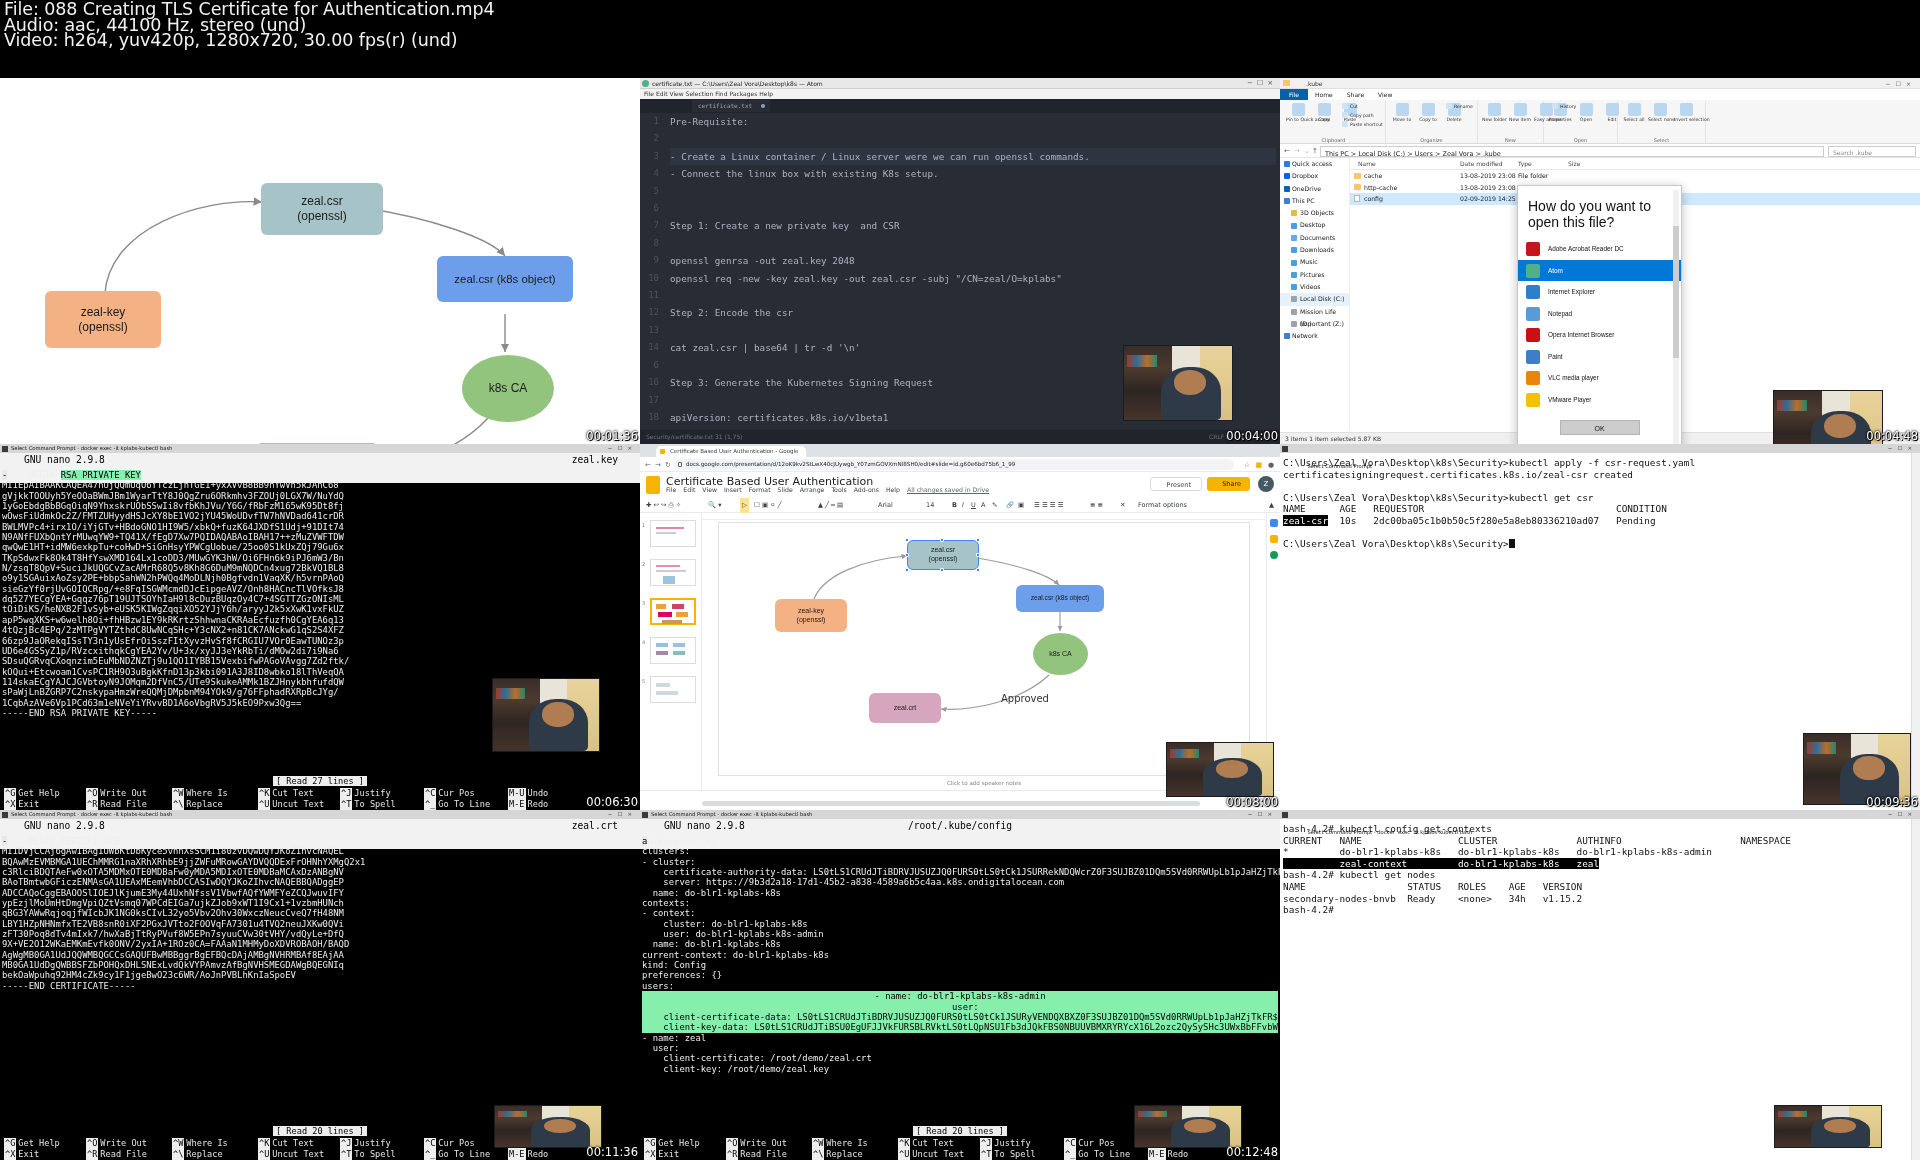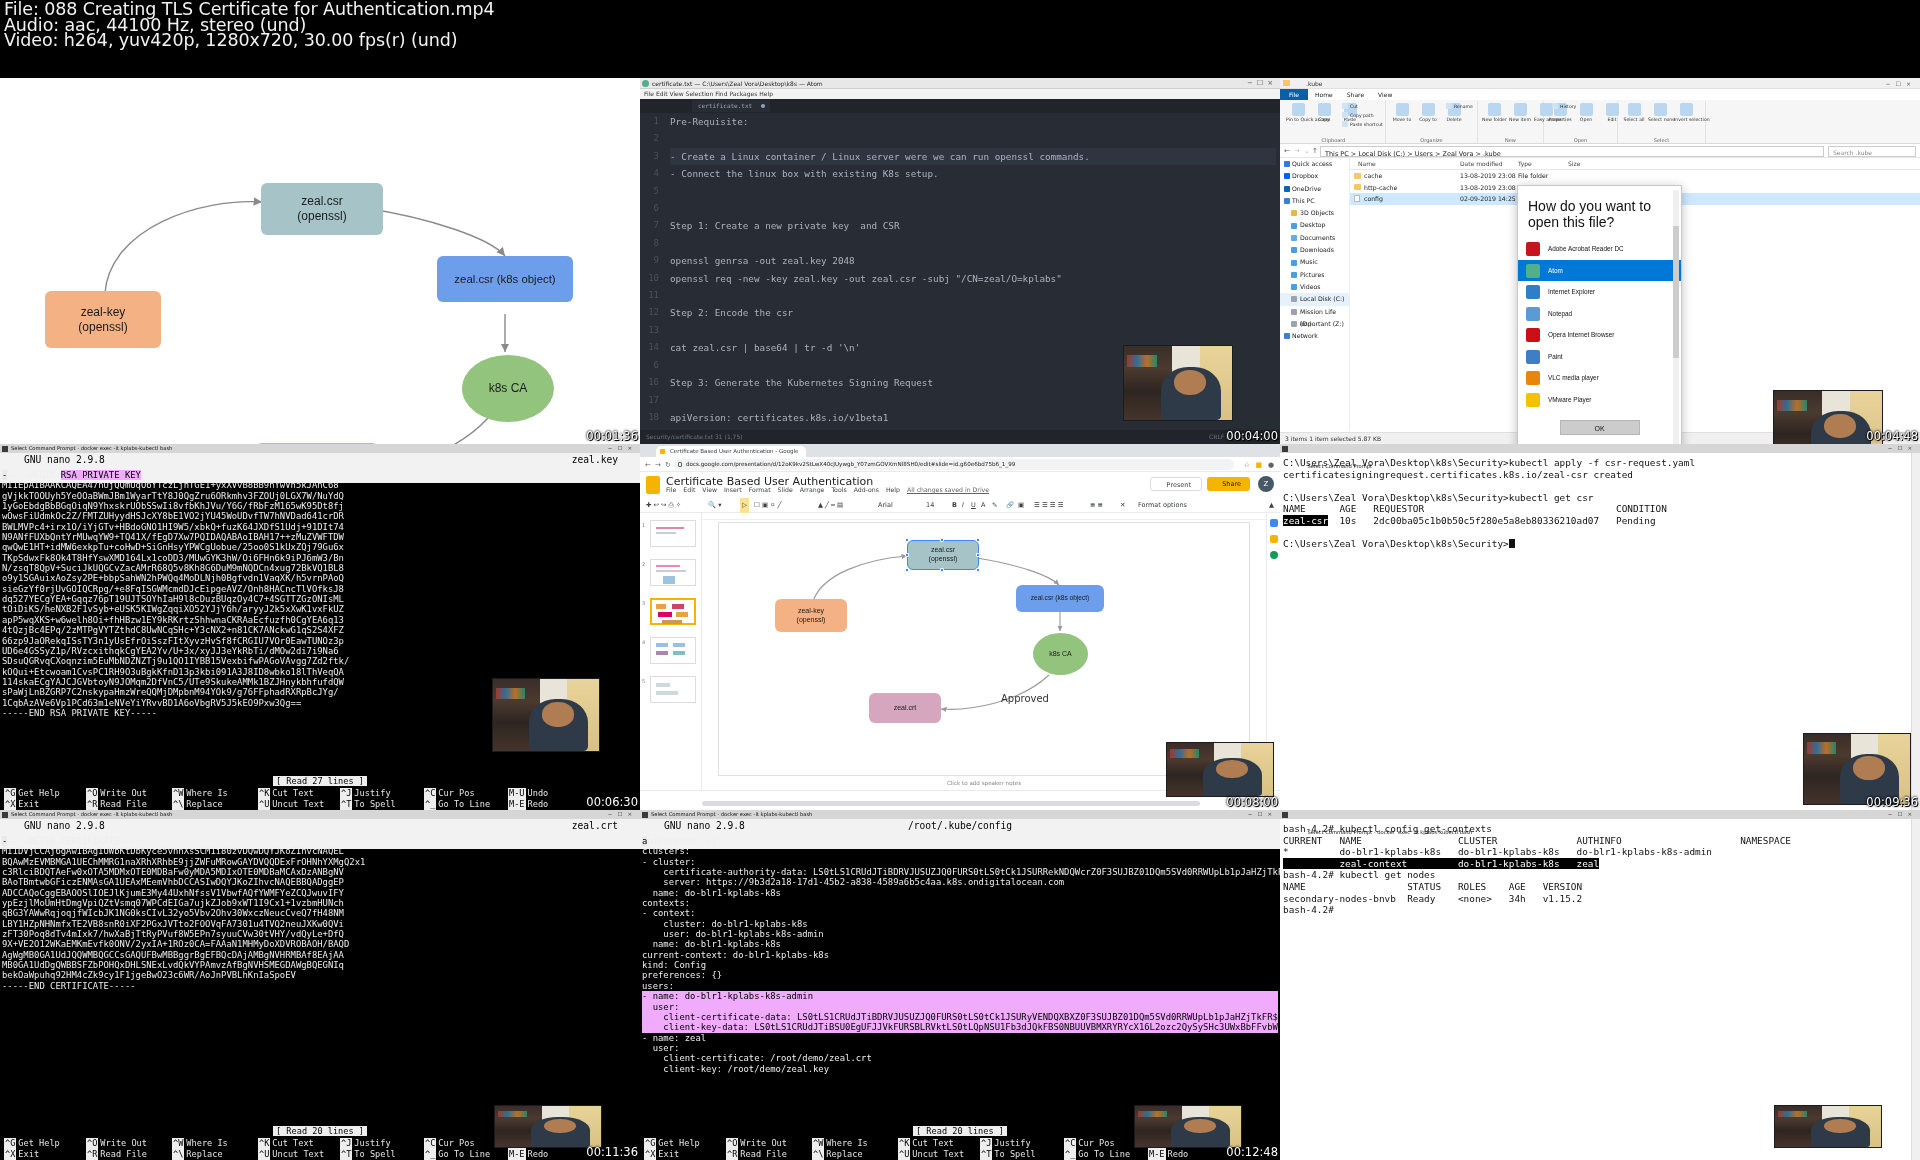--- a/index.html
+++ b/index.html
@@ -128,21 +128,21 @@
         font-size:5.2px;line-height:9px;padding-left:11px;font-family:"DejaVu Sans",sans-serif;}
   .term .cmdbar .ci{position:absolute;left:2px;top:1.5px;width:6px;height:6px;background:#3a3a3a;}
   .term .cmdbar .cb{position:absolute;right:3px;top:0;letter-spacing:5px;color:#333;font-size:5.5px;}
   .nanohdr{position:absolute;left:0;right:0;top:9px;height:30px;background:#f2f2f2;color:#000;
         font-size:9.6px;line-height:14px;font-family:"DejaVu Sans Mono",monospace;}
   .nanohdr .l{position:absolute;left:24px;}
   .nanohdr .c{position:absolute;left:0;right:0;text-align:center;}
   .nanohdr .r{position:absolute;right:22px;}
   .nanobody{position:absolute;left:2px;right:2px;top:26px;white-space:pre;
         font-size:8.9px;line-height:10.35px;color:#eee;}
-  .nanobody .inv{background:#f0abfc;color:#000;}
+  .nanobody .inv{background:#86efac;color:#000;text-align:center;}
   .nanobody .cur{background:#e9e9e9;color:#000;}
   .nanomsg{position:absolute;left:0;right:0;bottom:22px;text-align:center;}
   .nanomsg span{background:#eee;color:#000;font-size:8.6px;padding:0 3px;font-family:"DejaVu Sans Mono",monospace;}
   .nanokeys{position:absolute;left:0;right:0;bottom:0;height:22px;
         font-family:"DejaVu Sans Mono",monospace;font-size:8.6px;line-height:11px;}
   .nanokeys .col{position:absolute;top:0;}
   .nanokeys b{background:#eee;color:#000;font-weight:normal;padding:0 1px;margin-right:2px;display:inline-block;min-width:12px;text-align:center;}
 
   
   .console{position:absolute;inset:0;background:#fff;color:#111;

